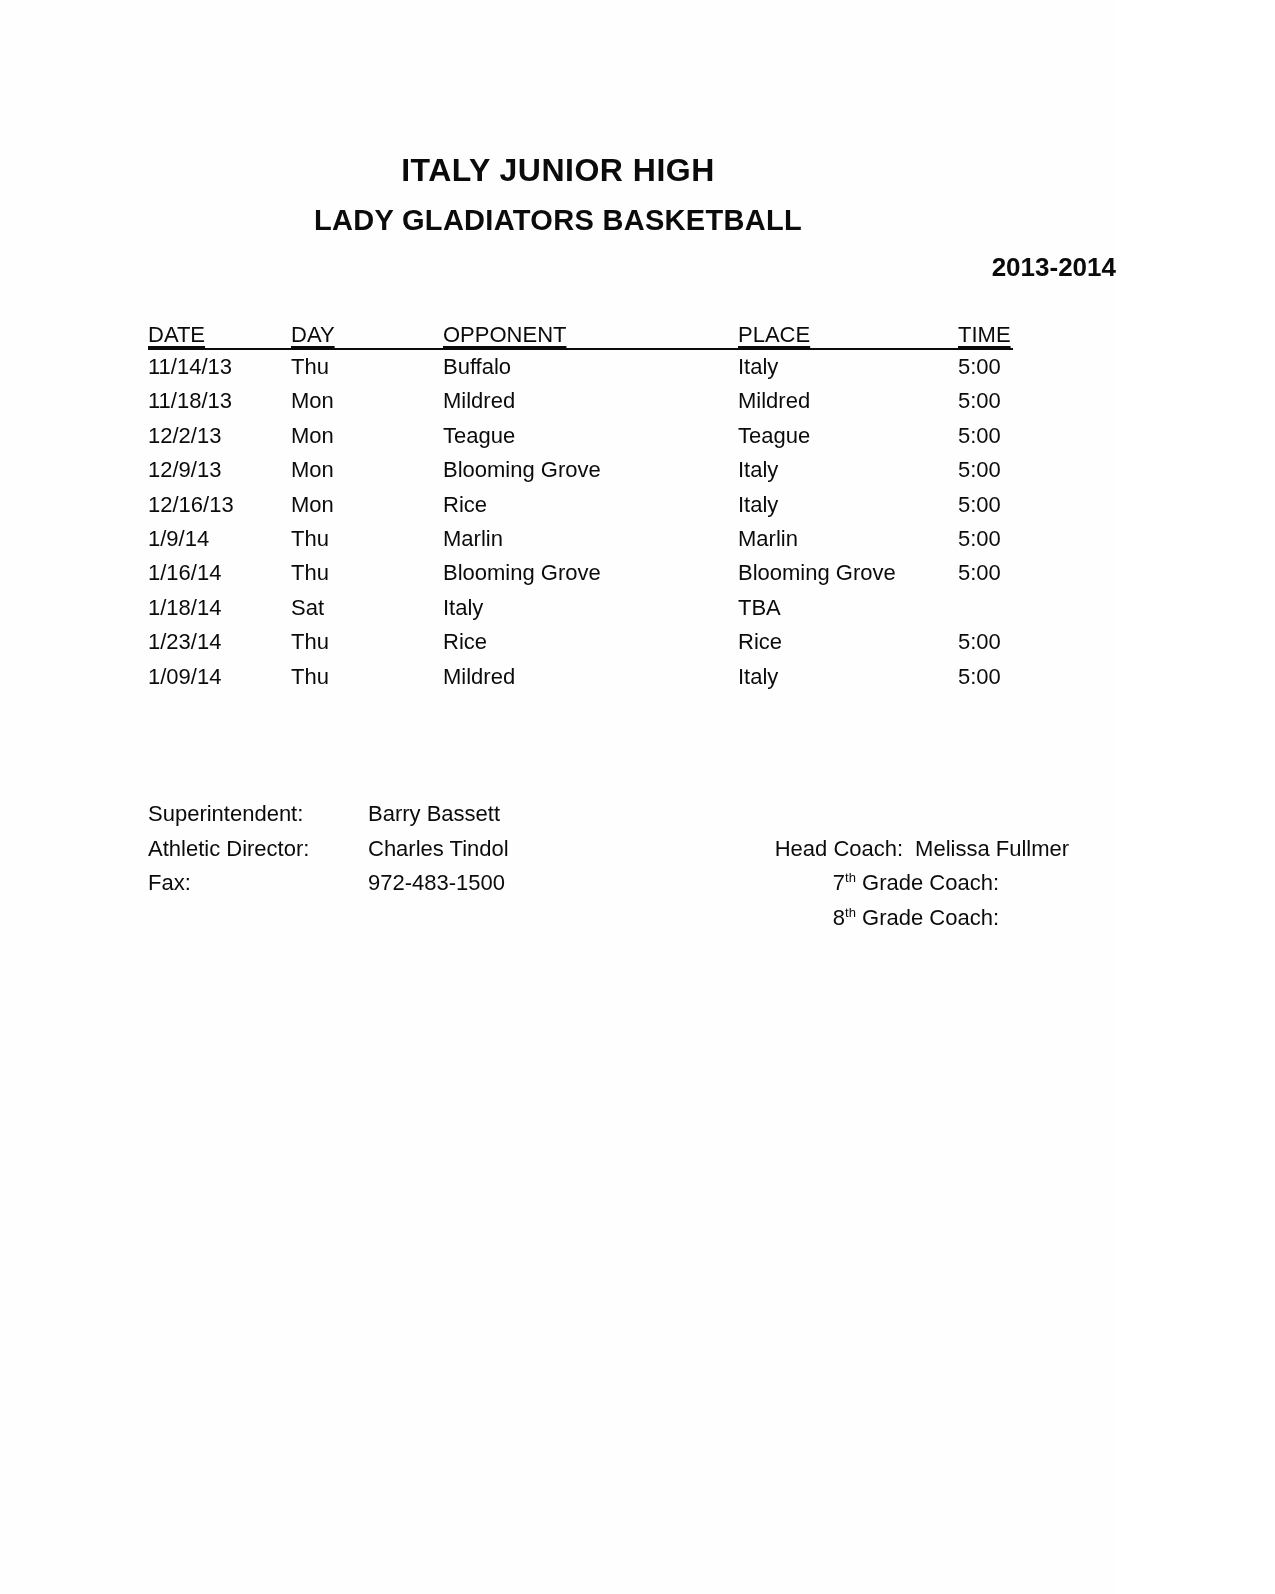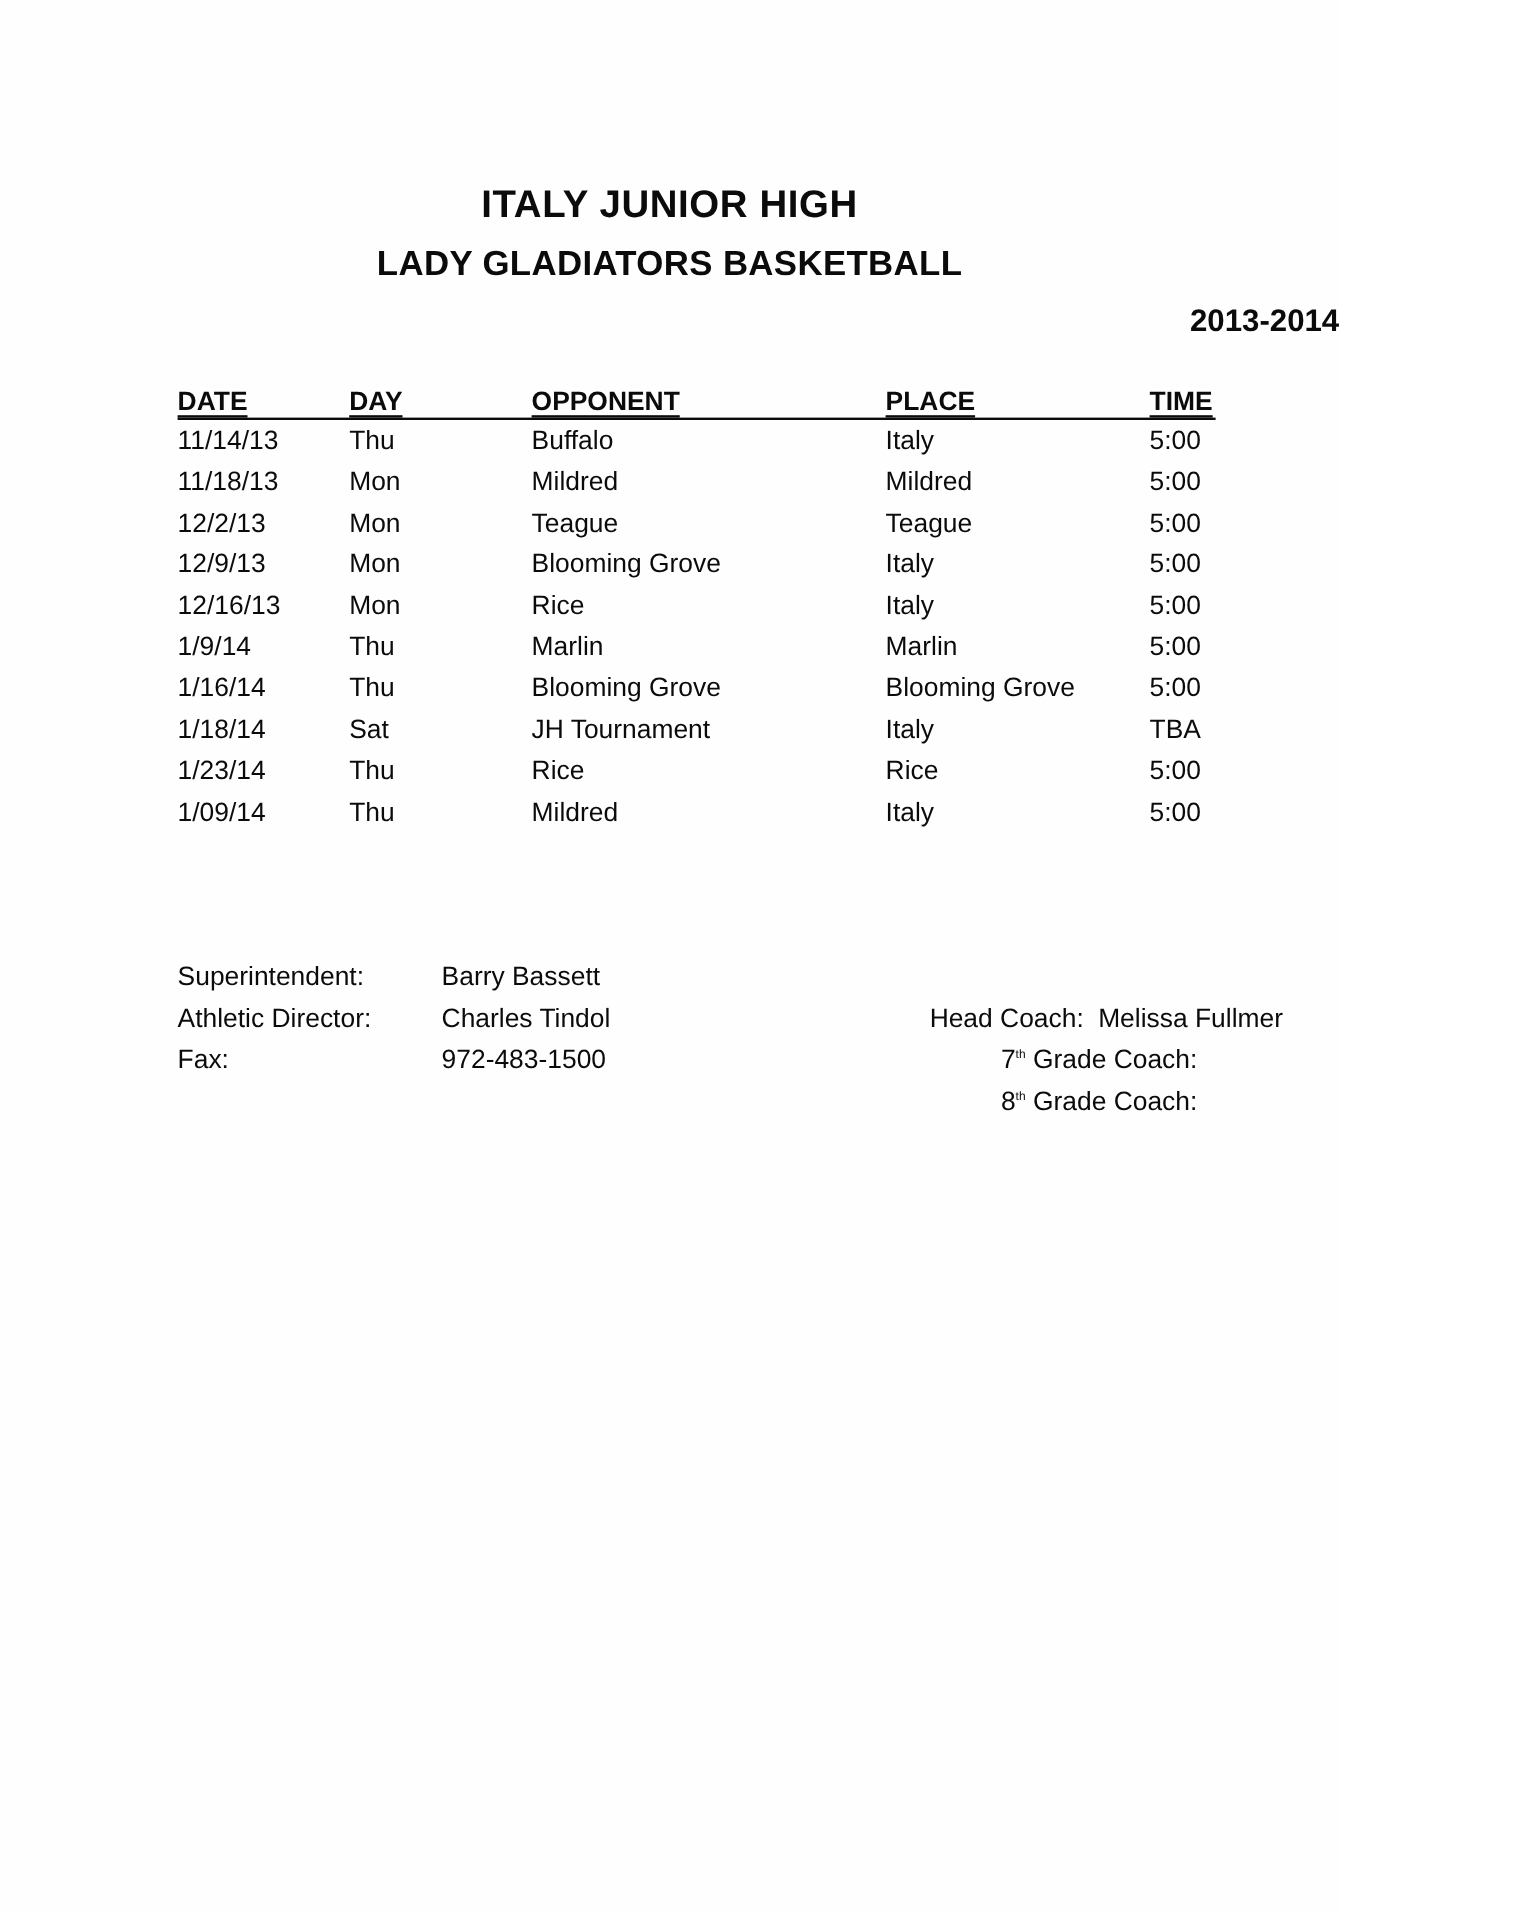--- a/index.html
+++ b/index.html
@@ -35,21 +35,20 @@
     font-size: 22px;
   }
   .thead, .trow {
     display: grid;
     grid-template-columns: 143px 152px 295px 220px 55px;
   }
   .thead {
     line-height: 26px;
     height: 28px;
     border-bottom: 2px solid #0b0b0b;
-    font-weight: bold;
   }
   .thead .th {
     text-decoration: underline;
     text-decoration-thickness: 2px;
     text-underline-offset: 4px;
   }
   .trow {
     height: 34.4px;
     line-height: 34.4px;
   }
@@ -68,21 +67,21 @@
     height: 34.5px;
     line-height: 34.5px;
   }
   .contacts-right {
     position: absolute;
     top: 797px;
     left: 738px;
     font-size: 22px;
   }
   .rrow { height: 34.5px; line-height: 34.5px; white-space: pre; text-align: center; }
-  .rrow sup { font-size: 10px; vertical-align: super; line-height: 0; }
+  .rrow sup { font-size: 13px; vertical-align: super; line-height: 0; }
   .rvalue { margin-left: 12px; }
 </style>
 </head>
 <body>
 
 <div class="page">
 
   <div class="titles">
     <div class="title-line1">ITALY JUNIOR HIGH</div>
     <div class="title-line2">LADY GLADIATORS BASKETBALL</div>
@@ -143,21 +142,20 @@
     <div class="trow">
       <span>1/16/14</span>
       <span>Thu</span>
       <span>Blooming Grove</span>
       <span>Blooming Grove</span>
       <span>5:00</span>
     </div>
     <div class="trow">
       <span>1/18/14</span>
       <span>Sat</span>
-      <span>JH Tournament</span>
       <span>Italy</span>
       <span>TBA</span>
     </div>
     <div class="trow">
       <span>1/23/14</span>
       <span>Thu</span>
       <span>Rice</span>
       <span>Rice</span>
       <span>5:00</span>
     </div>

